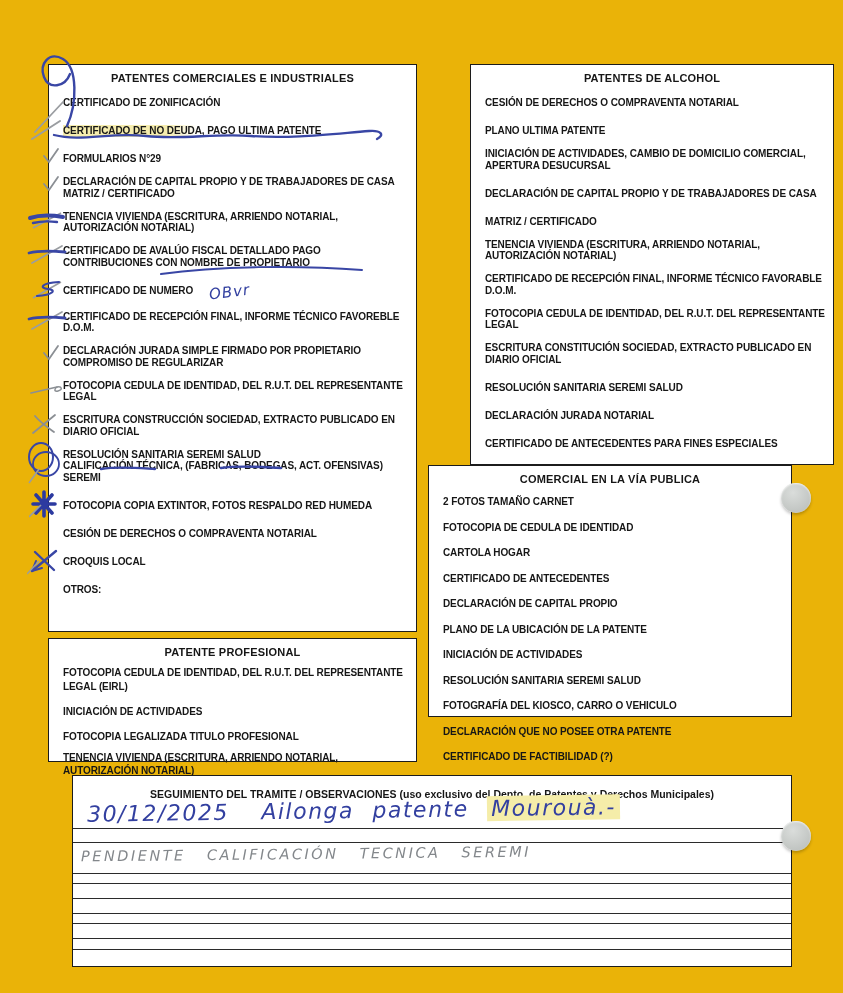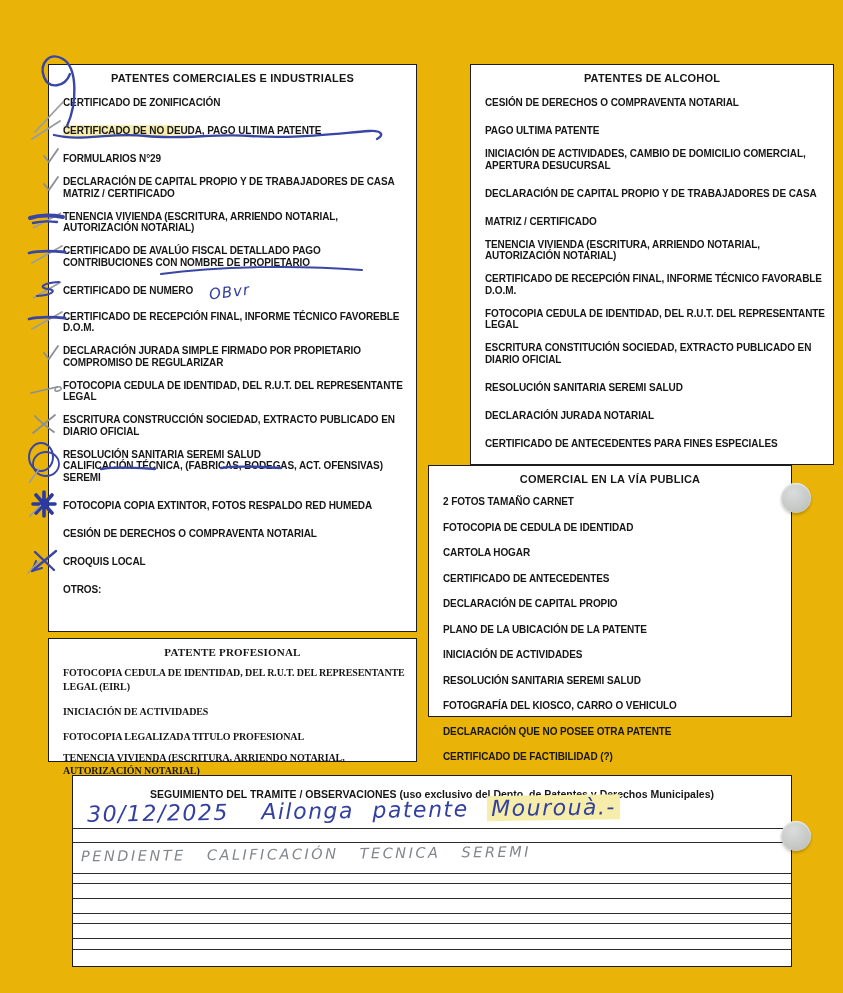--- a/index.html
+++ b/index.html
@@ -1,21 +1,21 @@
 <!DOCTYPE html>
 <html><head>
 <meta charset="utf-8">
 <style>
   html,body{margin:0;padding:0;background:#ffffff;}
   .page{position:relative;width:843px;height:993px;background:#eab308;
         font-family:"Liberation Sans",sans-serif;color:#161616;overflow:hidden;}
 
   .box{position:absolute;border:1.6px solid #1c1c1c;background:#fff;}
   .box-left-main {left:48px;  top:64px;  width:367px; height:566px;}
-  .box-prof      {left:48px;  top:638px; width:367px; height:122px;font-family:Liberation Serif, serif;}
+  .box-prof      {left:48px;  top:638px; width:367px; height:122px;}
   .box-alcohol   {left:424px; top:64px;  width:362px; height:399px;margin-left:46px;}
   .box-via       {left:428px; top:465px; width:362px; height:250px;}
   .box-seg       {left:72px;  top:775px; width:718px; height:190px;}
 
   .sec-title{font-weight:700;font-size:11px;text-align:center;
              padding:7px 4px 4px 4px;letter-spacing:.2px;}
   .items{padding:4px 6px 0 14px;}
   .item{position:relative;margin:0 0 10px 0;}
   .item .txt{font-weight:700;font-size:10px;line-height:11.5px;
              white-space:pre-line;letter-spacing:-0.1px;display:inline-block;}
@@ -174,21 +174,21 @@
         <div class="item"><span class="txt">FOTOCOPIA LEGALIZADA TITULO PROFESIONAL</span></div>
         <div class="item"><span class="txt">TENENCIA VIVIENDA (ESCRITURA, ARRIENDO NOTARIAL,
 AUTORIZACIÓN NOTARIAL)</span></div>
       </div>
   </div>
 
   <div class="box box-alcohol">
     <div class="sec-title">PATENTES DE ALCOHOL</div>
     <div class="items">
         <div class="item"><span class="txt">CESIÓN DE DERECHOS O COMPRAVENTA NOTARIAL</span></div>
-        <div class="item"><span class="txt">PAGO ULTIMA PATENTE</span></div>
+        <div class="item"><span class="txt">PLANO ULTIMA PATENTE</span></div>
         <div class="item"><span class="txt">INICIACIÓN DE ACTIVIDADES, CAMBIO DE DOMICILIO COMERCIAL,
 APERTURA DESUCURSAL</span></div>
         <div class="item"><span class="txt">DECLARACIÓN DE CAPITAL PROPIO Y DE TRABAJADORES DE CASA</span></div>
         <div class="item"><span class="txt">MATRIZ / CERTIFICADO</span></div>
         <div class="item"><span class="txt">TENENCIA VIVIENDA (ESCRITURA, ARRIENDO NOTARIAL,
 AUTORIZACIÓN NOTARIAL)</span></div>
         <div class="item"><span class="txt">CERTIFICADO DE RECEPCIÓN FINAL, INFORME TÉCNICO FAVORABLE
 D.O.M.</span></div>
         <div class="item"><span class="txt">FOTOCOPIA CEDULA DE IDENTIDAD, DEL R.U.T. DEL REPRESENTANTE
 LEGAL</span></div>

